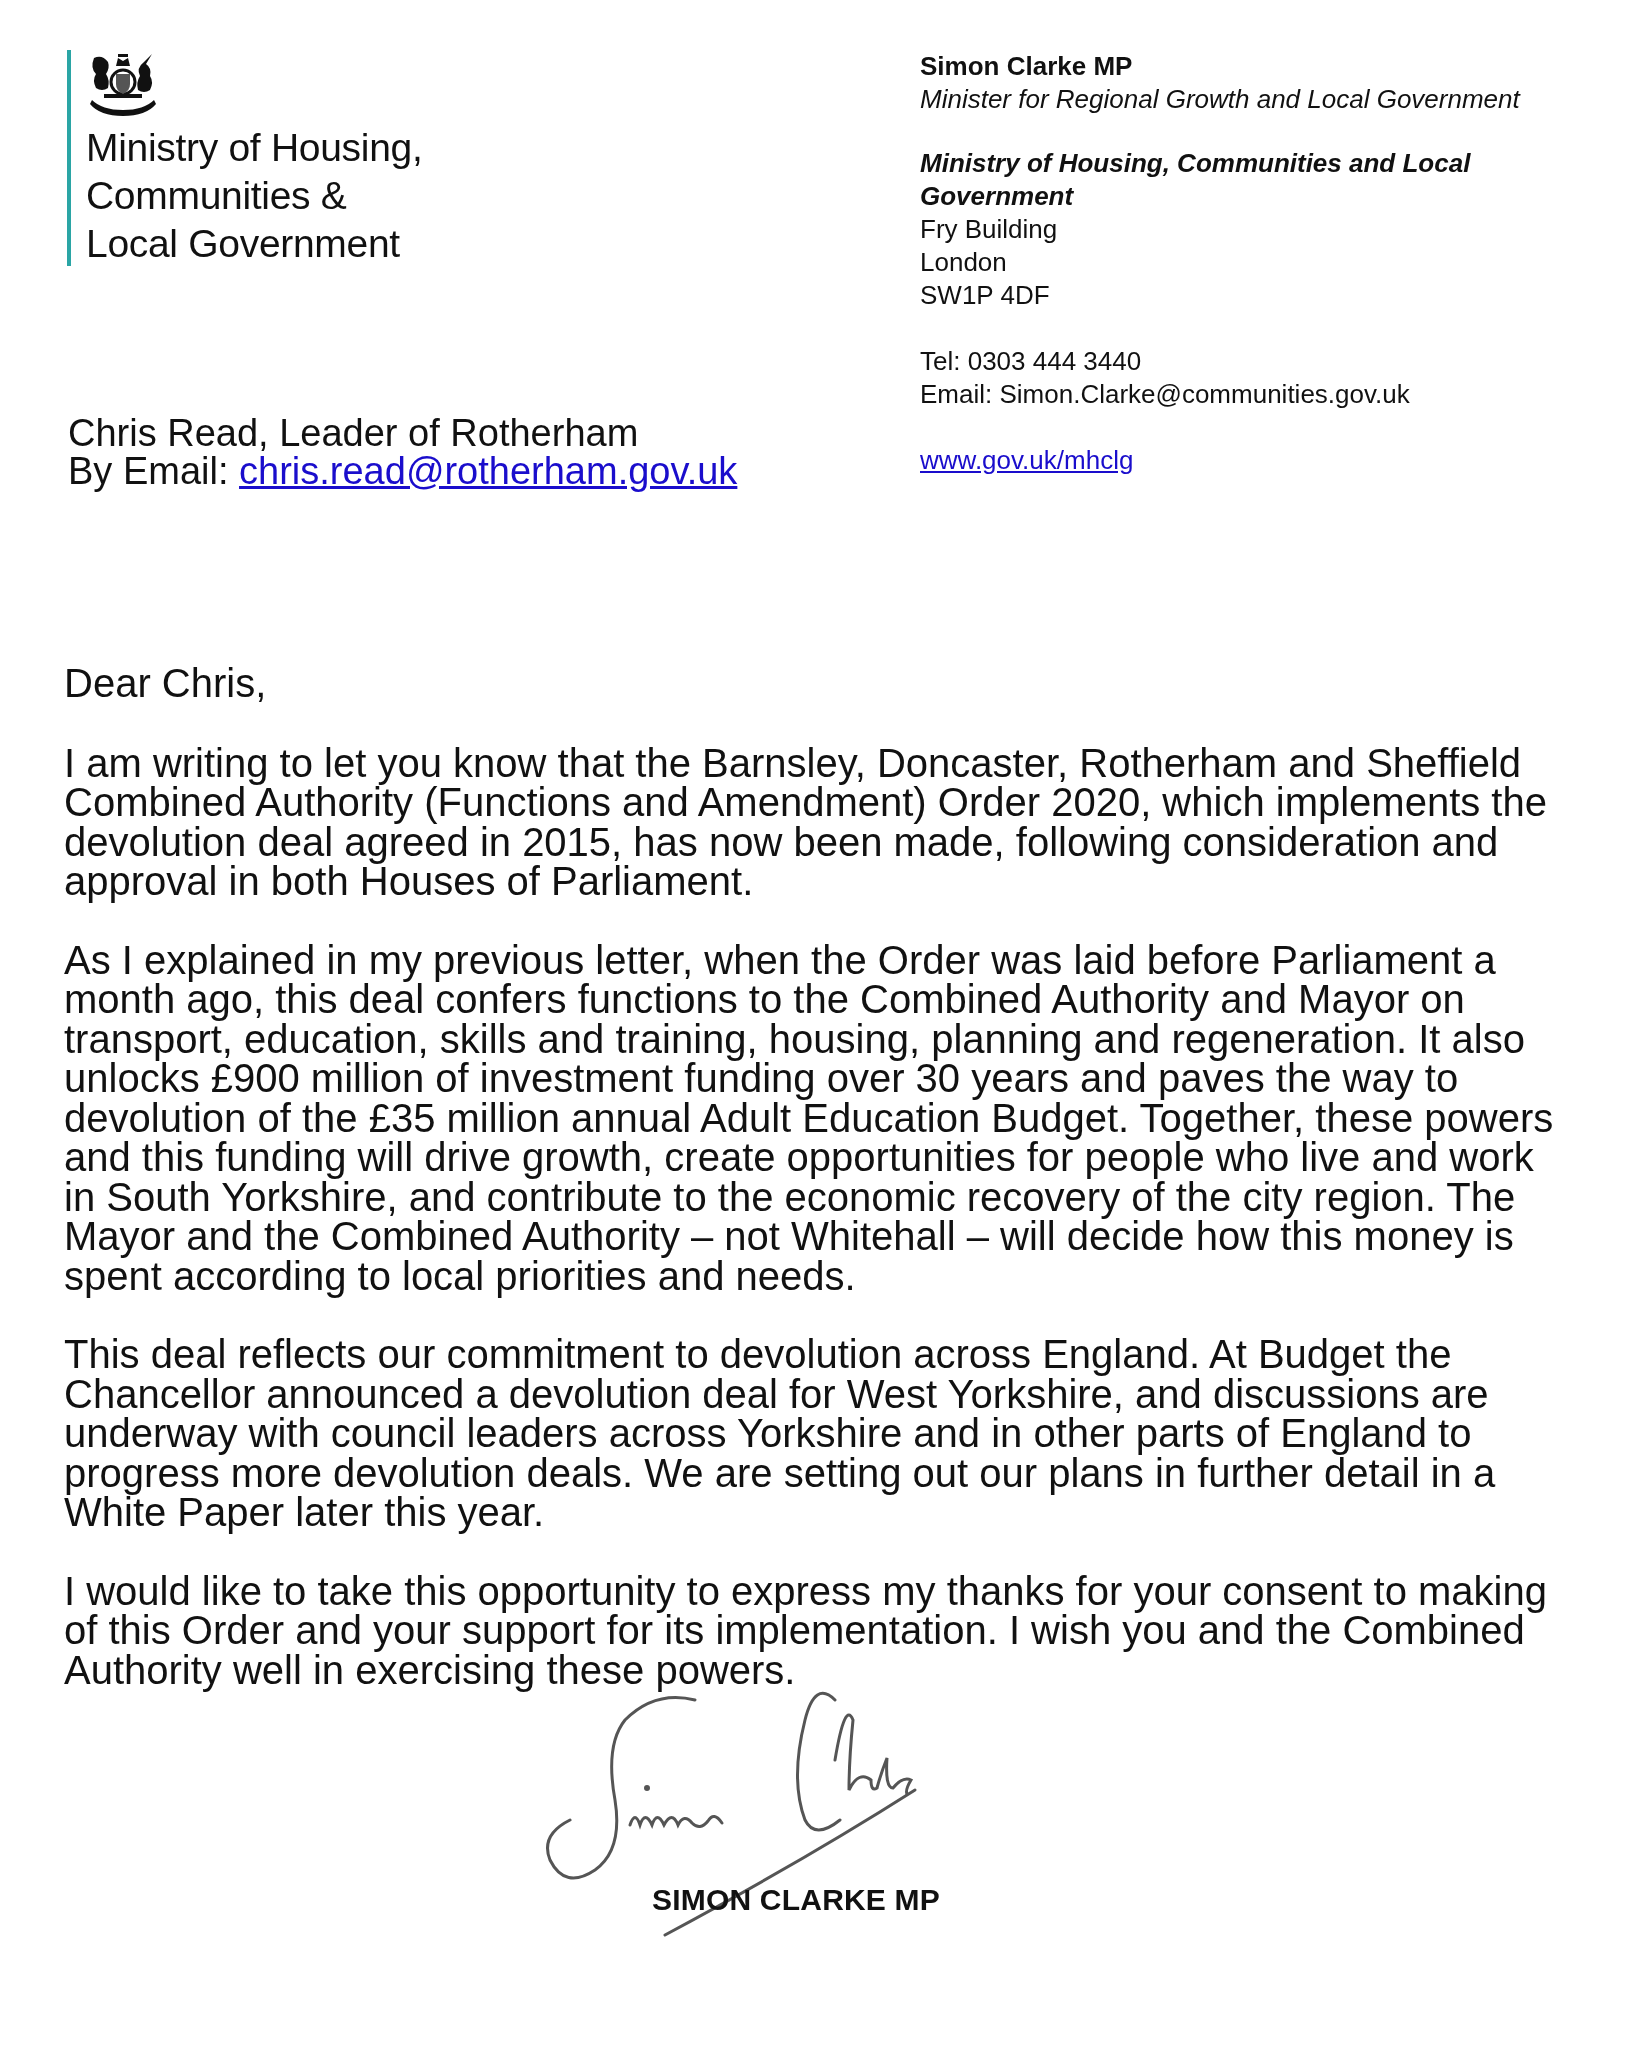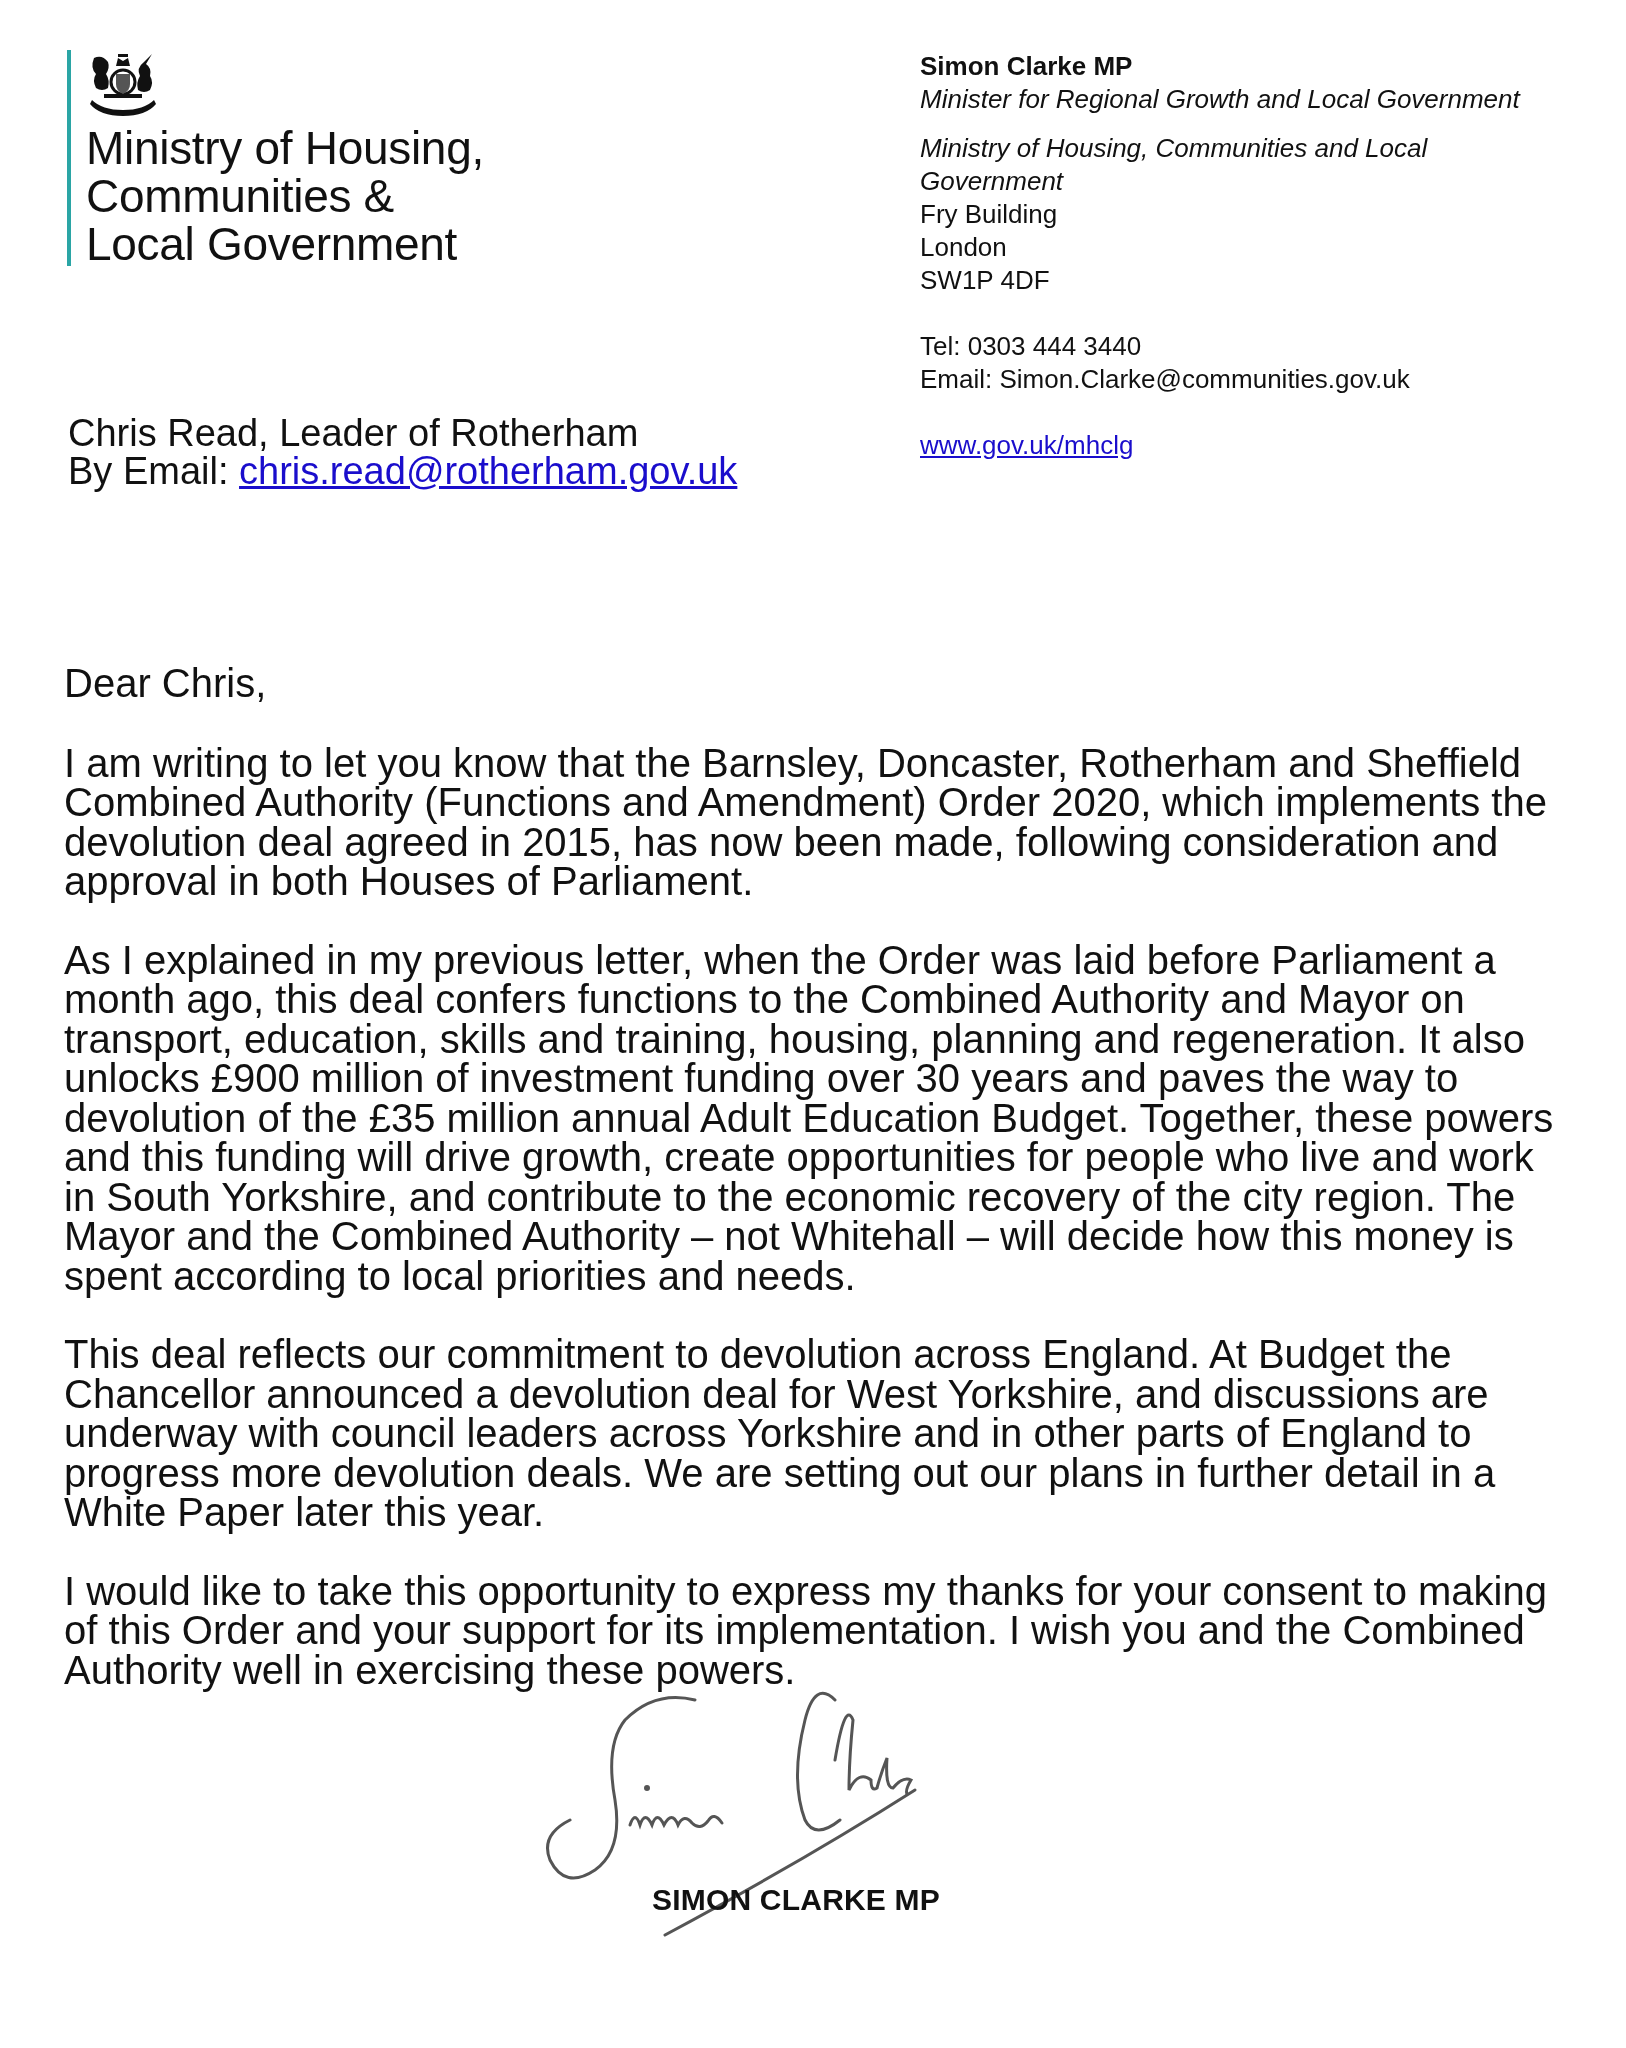--- a/index.html
+++ b/index.html
@@ -2,27 +2,27 @@
 <html><head>
 <meta charset="utf-8">
 <style>
   html, body { margin:0; padding:0; background:#ffffff; }
   body {
     width:1626px; height:2048px; position:relative; overflow:hidden;
     font-family:"Liberation Sans", sans-serif; color:#111111;
   }
   .logo-bar { position:absolute; left:67px; top:50px; width:4px; height:216px; background:#2aa5a5; }
   .crest { position:absolute; left:84px; top:50px; width:78px; height:66px; }
-  .logo-text { position:absolute; left:86px; top:124px; font-size:46px; line-height:48px; color:#111; letter-spacing:-0.3px; }
+  .logo-text { position:absolute; left:86px; top:124px; font-size:39px; line-height:48px; color:#111; letter-spacing:-0.3px; }
   .logo-text div { white-space:nowrap; }
 
   .right-col { position:absolute; left:920px; top:50px; font-size:26px; line-height:33px; color:#111; }
   .right-col .name { font-weight:bold; }
   .right-col .role { font-style:italic; }
-  .right-col .dept { font-weight:normal; font-style:italic; margin-top:16px; width:640px; }
+  .right-col .dept { font-weight:bold; font-style:italic; margin-top:31px; width:640px; }
   .right-col .gap { height:33px; }
   .right-col a { color:#1a0dcc; text-decoration:underline; }
 
   .recipient { position:absolute; left:68px; top:414px; font-size:38px; line-height:38px; color:#111; }
   .recipient a { color:#1a0dcc; text-decoration:underline; }
 
   .letter { position:absolute; left:64px; top:664px; width:1500px; font-size:40px; line-height:39.5px; color:#111; }
   .salutation { margin:0 0 40px 0; }
   .subject { font-weight:bold; text-decoration:underline; text-decoration-thickness:3px; text-underline-offset:4px; margin:0 0 40px 0; }
   .letter p { margin:14px 0 39px 0; }

